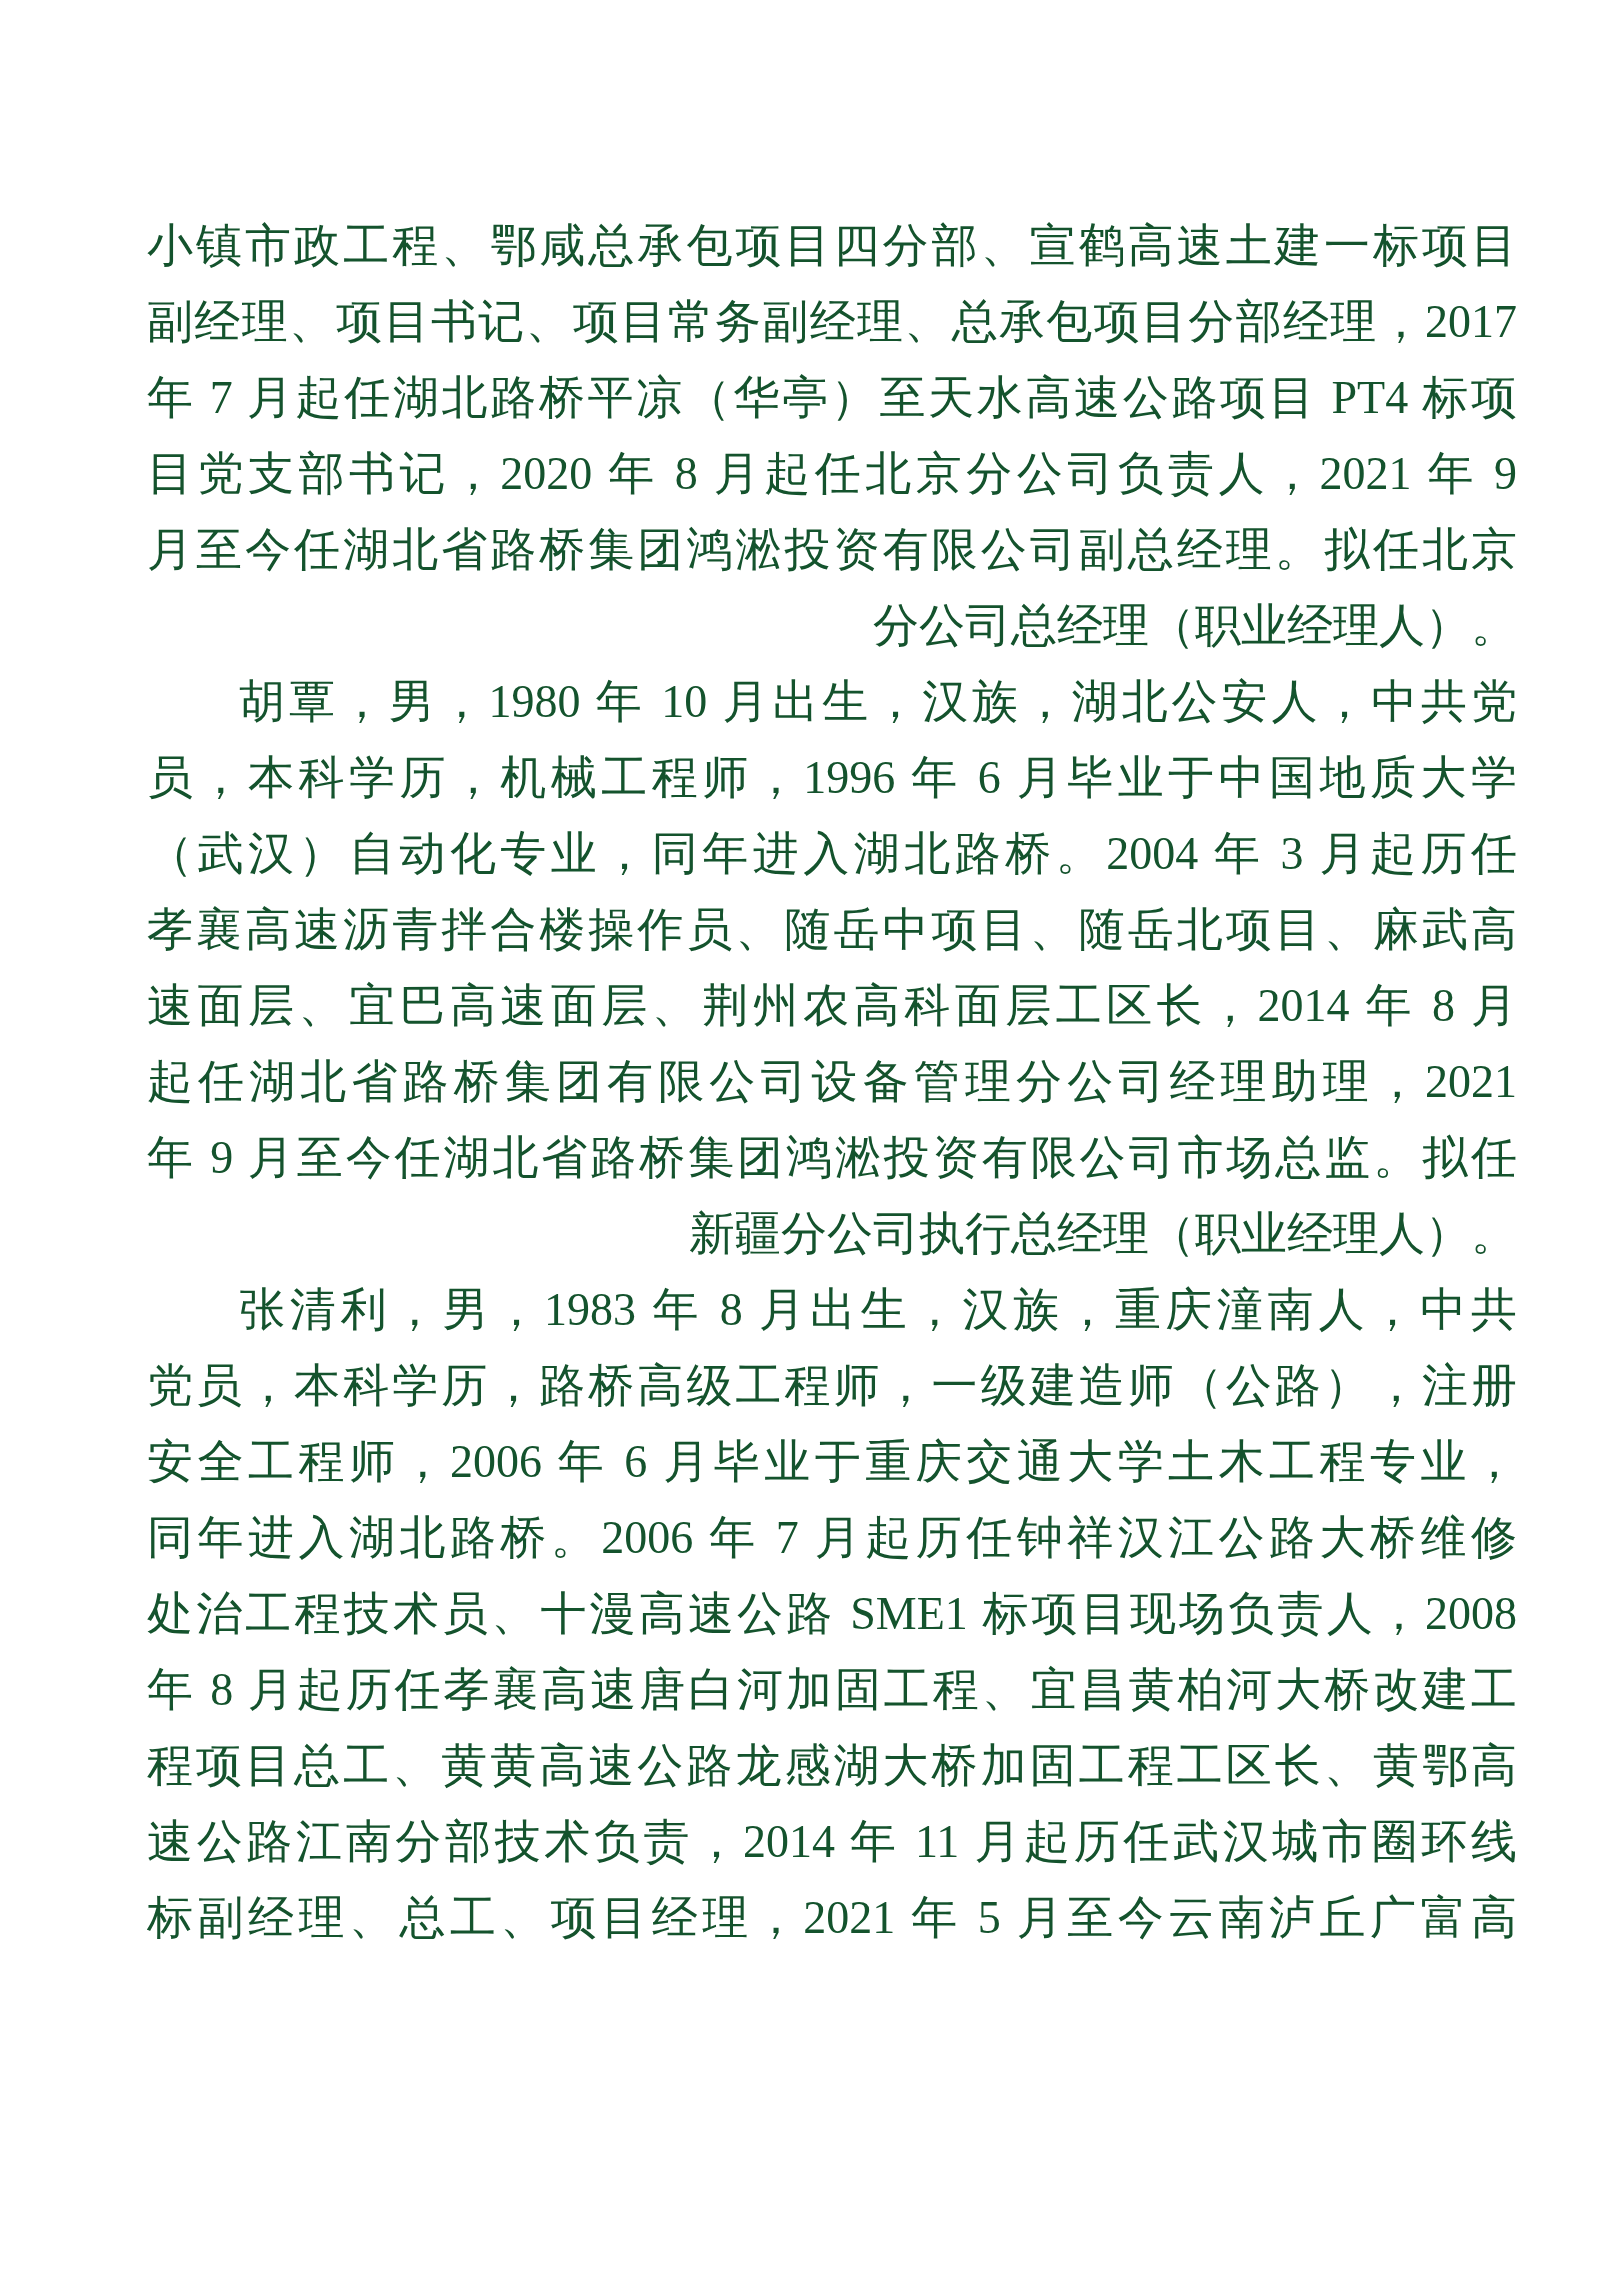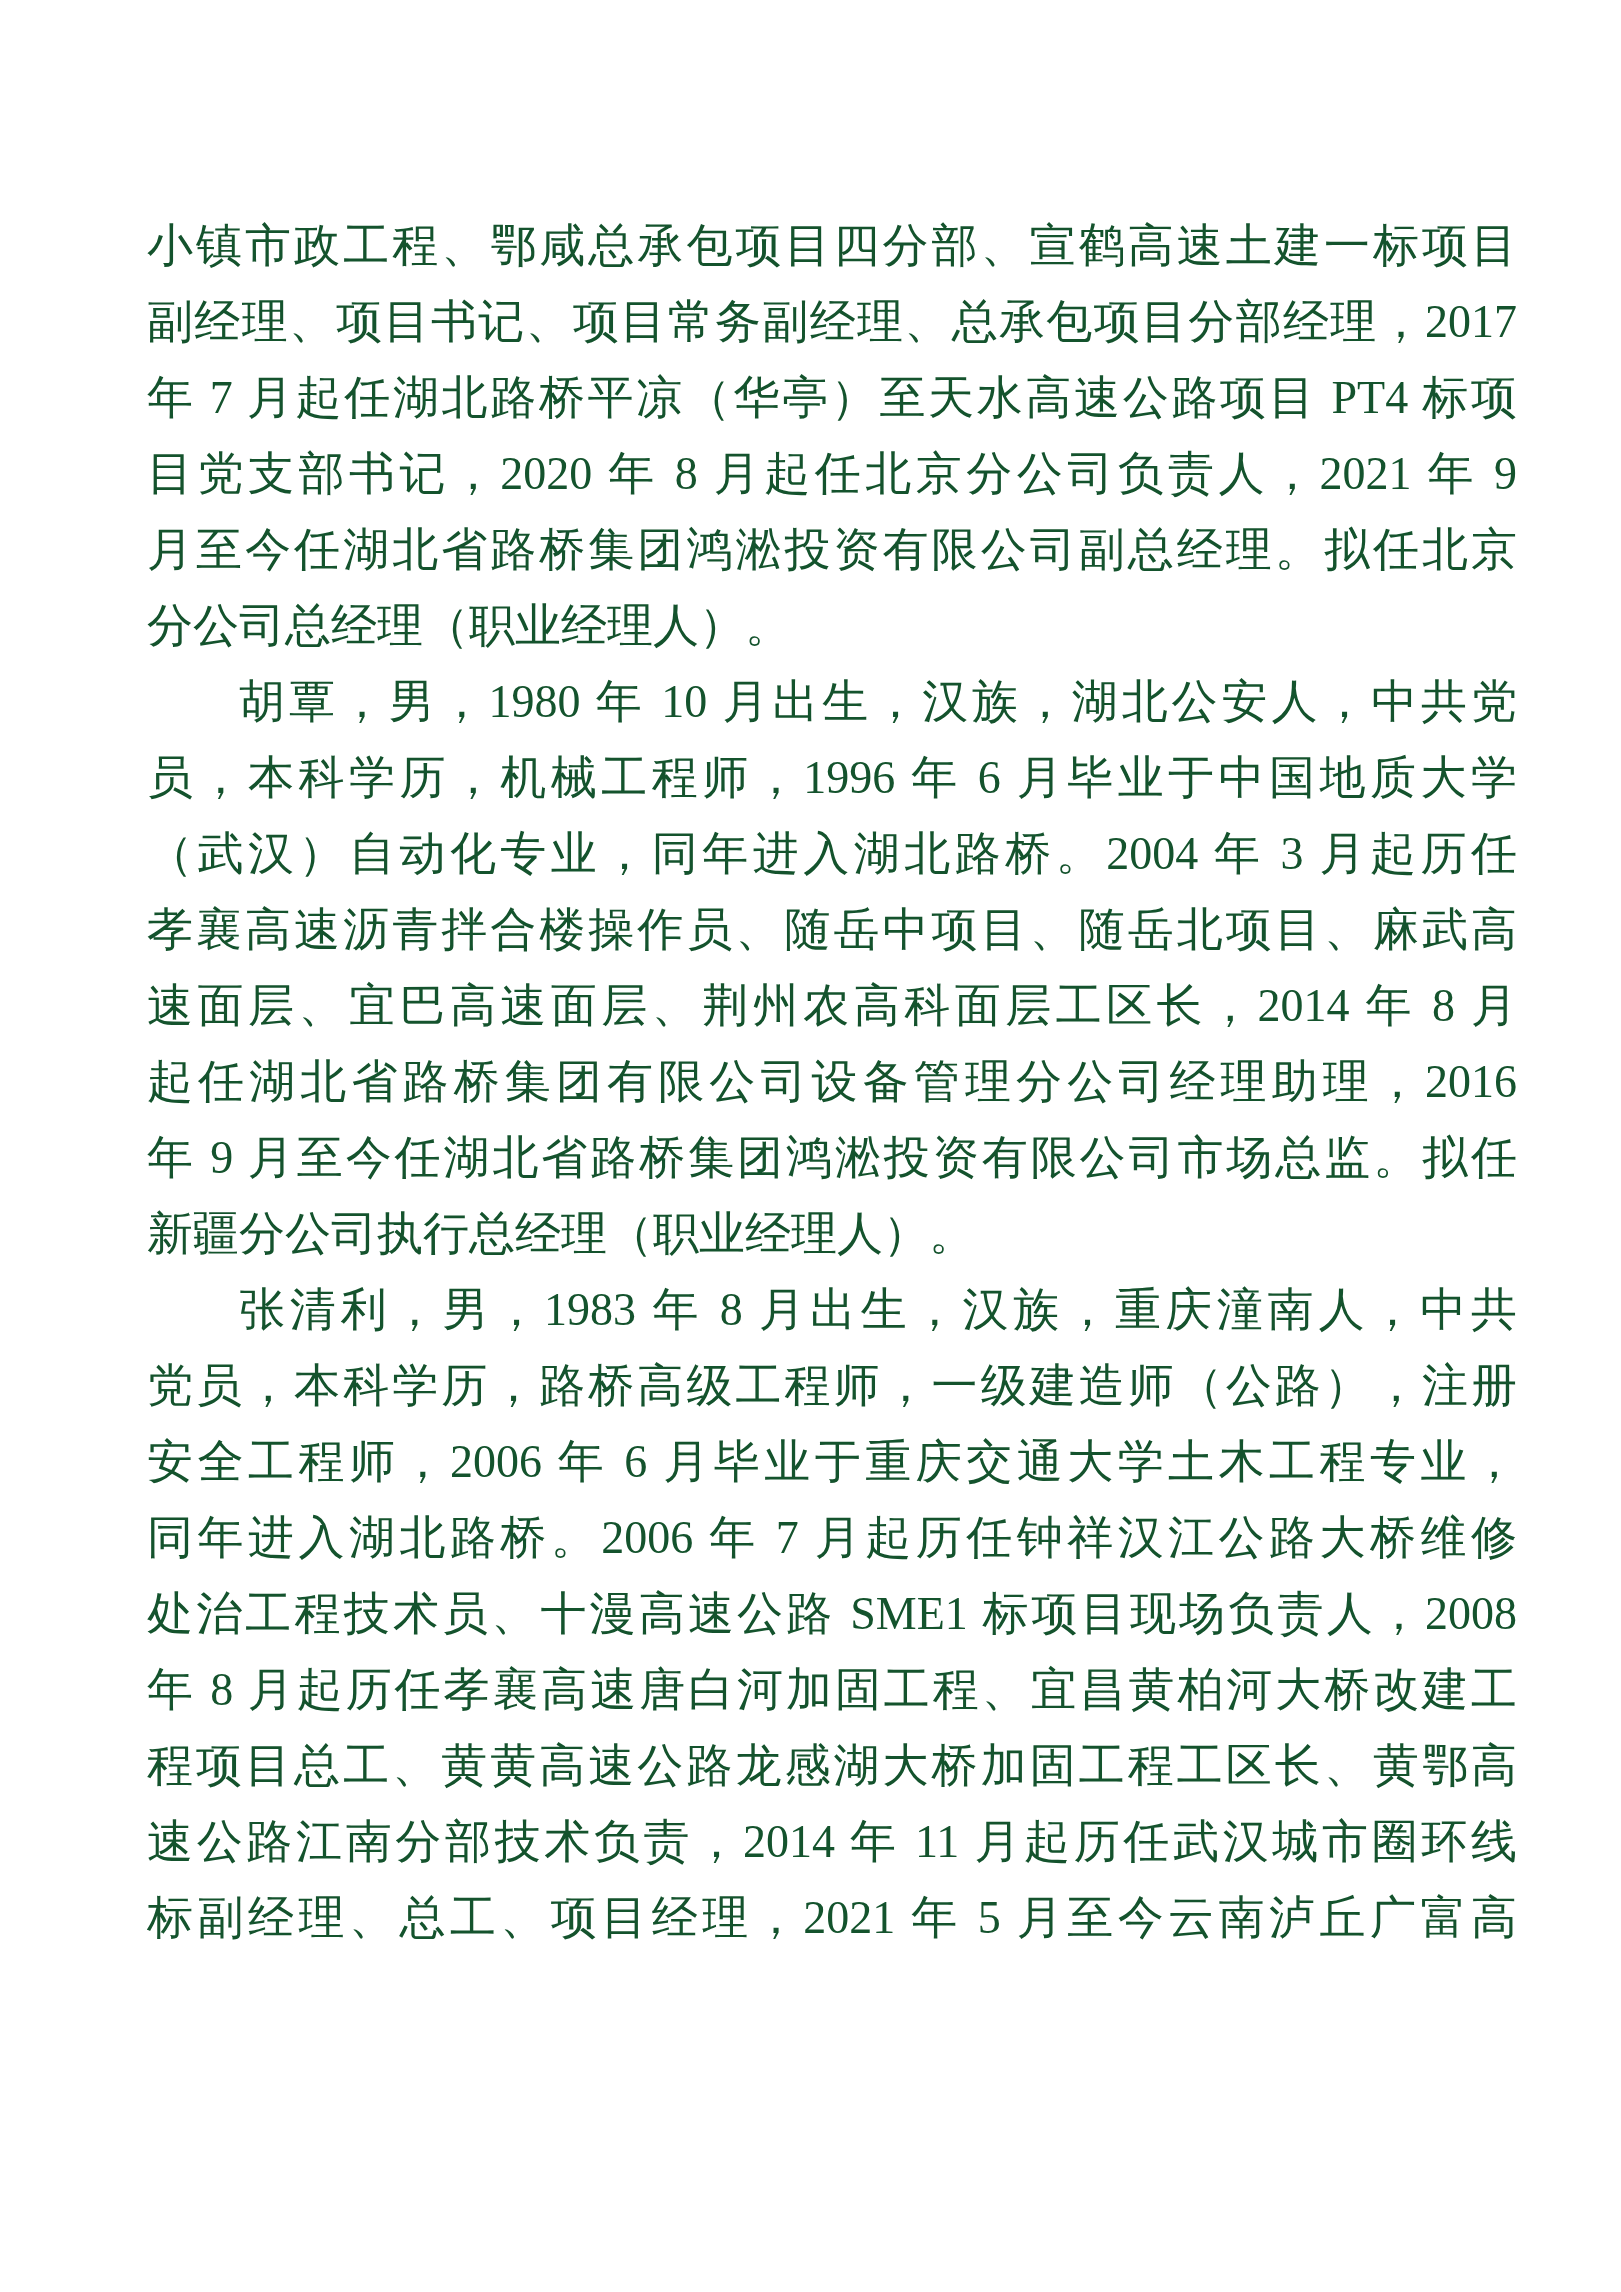--- a/index.html
+++ b/index.html
@@ -31,21 +31,21 @@
     font-family: "Liberation Serif", "DejaVu Serif", serif;
     color: #14532d;
     letter-spacing: 0;
     text-align: justify;
     text-align-last: justify;
     white-space: normal;
     overflow: hidden;
   }
   
   .line.short {
-    text-align: left;
+    text-align: right;
     text-align-last: auto;
   }
   
   .line.indent {
     text-indent: 2em;
   }
 </style>
 </head>
 <body>
 
@@ -58,21 +58,21 @@
         <div class="line">目党支部书记，2020 年 8 月起任北京分公司负责人，2021 年 9</div>
         <div class="line">月至今任湖北省路桥集团鸿淞投资有限公司副总经理。拟任北京</div>
         <div class="line short">分公司总经理（职业经理人）。</div>
       </div>
       <div class="para">
         <div class="line indent">胡覃，男，1980 年 10 月出生，汉族，湖北公安人，中共党</div>
         <div class="line">员，本科学历，机械工程师，1996 年 6 月毕业于中国地质大学</div>
         <div class="line">（武汉）自动化专业，同年进入湖北路桥。2004 年 3 月起历任</div>
         <div class="line">孝襄高速沥青拌合楼操作员、随岳中项目、随岳北项目、麻武高</div>
         <div class="line">速面层、宜巴高速面层、荆州农高科面层工区长，2014 年 8 月</div>
-        <div class="line">起任湖北省路桥集团有限公司设备管理分公司经理助理，2016</div>
+        <div class="line">起任湖北省路桥集团有限公司设备管理分公司经理助理，2021</div>
         <div class="line">年 9 月至今任湖北省路桥集团鸿淞投资有限公司市场总监。拟任</div>
         <div class="line short">新疆分公司执行总经理（职业经理人）。</div>
       </div>
       <div class="para">
         <div class="line indent">张清利，男，1983 年 8 月出生，汉族，重庆潼南人，中共</div>
         <div class="line">党员，本科学历，路桥高级工程师，一级建造师（公路），注册</div>
         <div class="line">安全工程师，2006 年 6 月毕业于重庆交通大学土木工程专业，</div>
         <div class="line">同年进入湖北路桥。2006 年 7 月起历任钟祥汉江公路大桥维修</div>
         <div class="line">处治工程技术员、十漫高速公路 SME1 标项目现场负责人，2008</div>
         <div class="line">年 8 月起历任孝襄高速唐白河加固工程、宜昌黄柏河大桥改建工</div>

